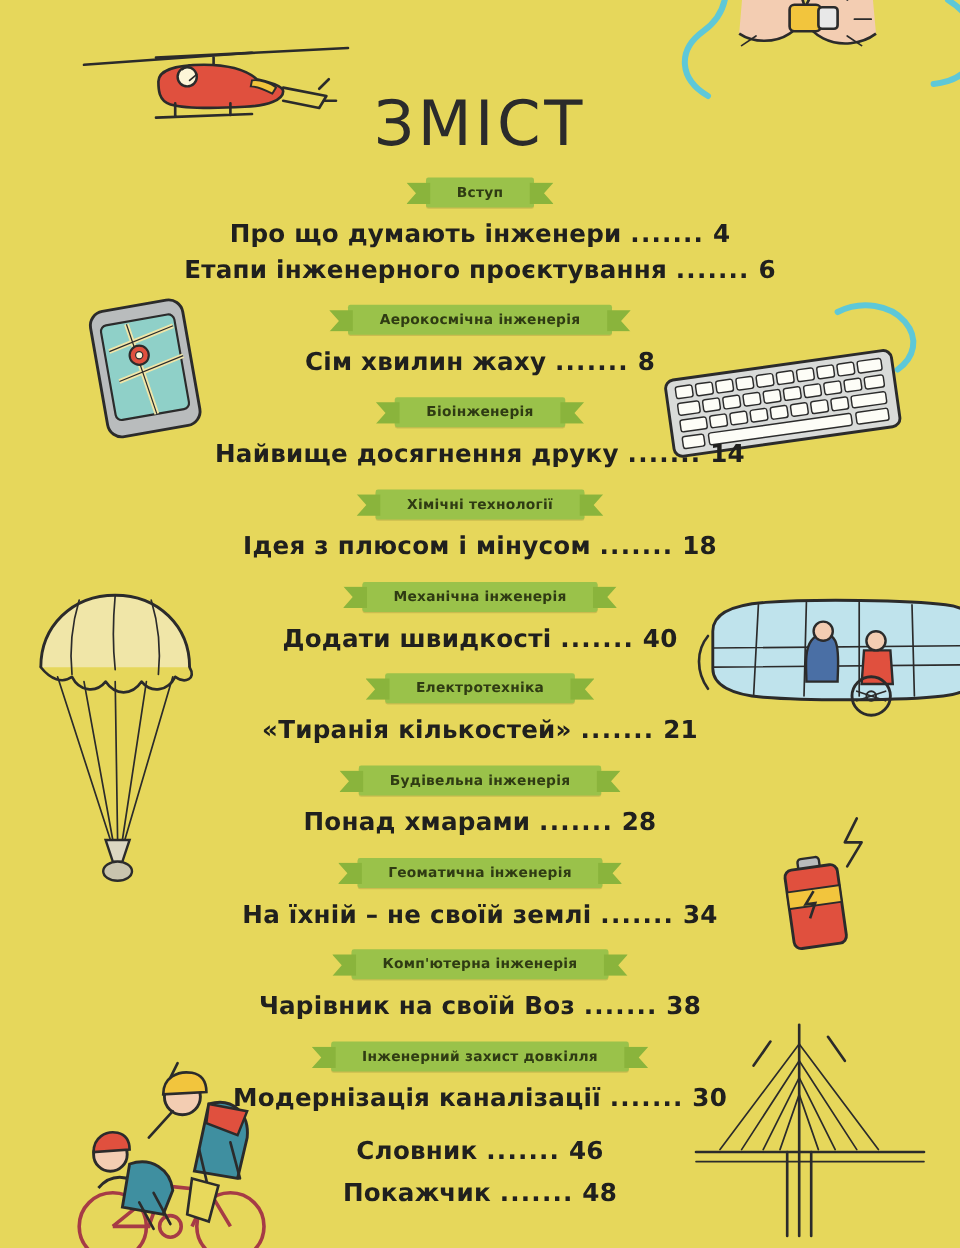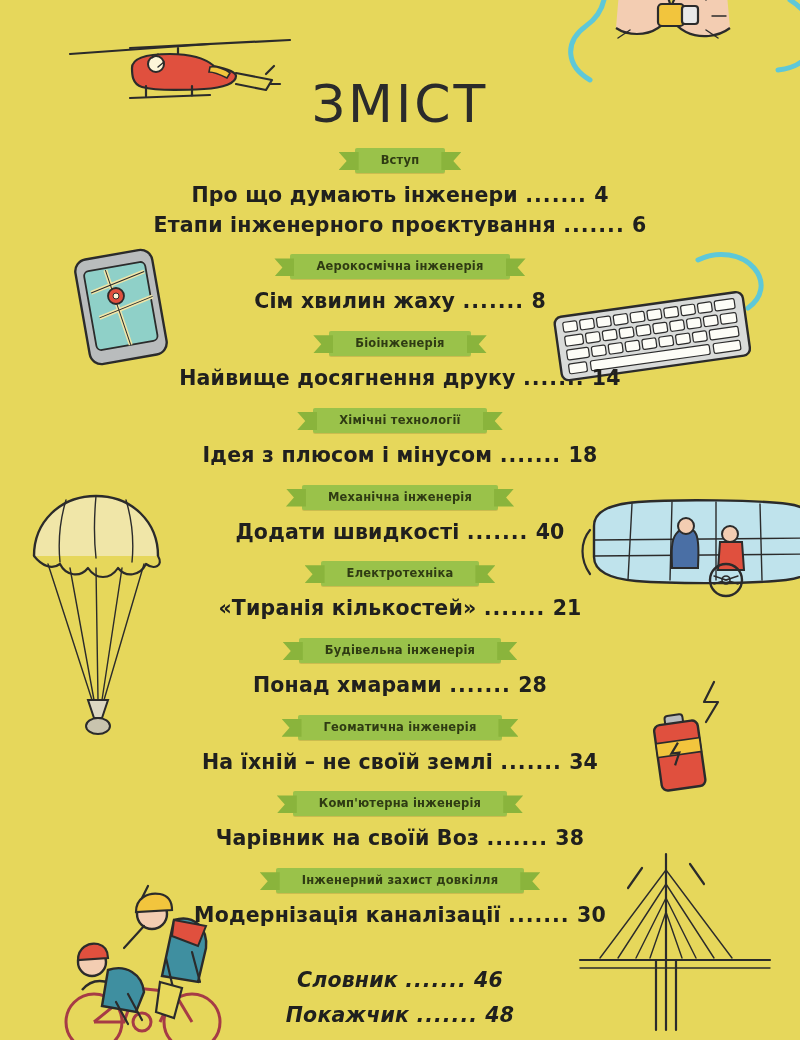--- a/index.html
+++ b/index.html
@@ -103,22 +103,21 @@
   }
   .entry .dots {
     letter-spacing: 1px;
     font-weight: bold;
   }
   .entry .pg {
     font-weight: bold;
   }
 
   .plain-entries {
-    margin-top: 32px;
-    font-style: italic;
+    margin-top: 11px;
   }
   .plain-entries .entry { line-height: 1.7; }
 
   
   .ink { fill: none; stroke: #2b2b2b; stroke-width: 2.2; stroke-linecap: round; stroke-linejoin: round; }
   .ink-thin { fill: none; stroke: #2b2b2b; stroke-width: 1.4; stroke-linecap: round; stroke-linejoin: round; }
 </style>
 </head>
 <body>
 

